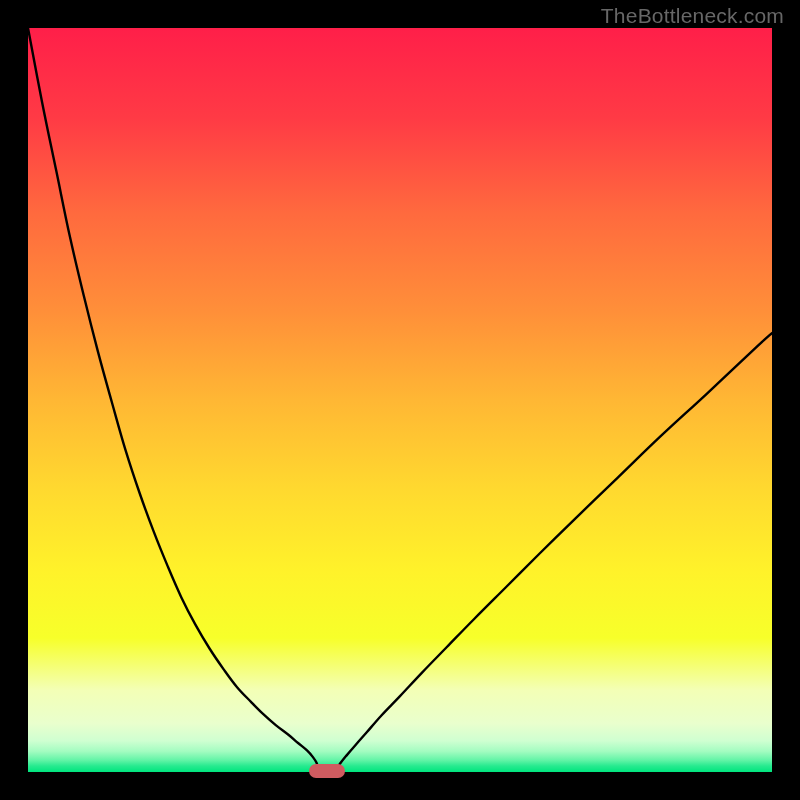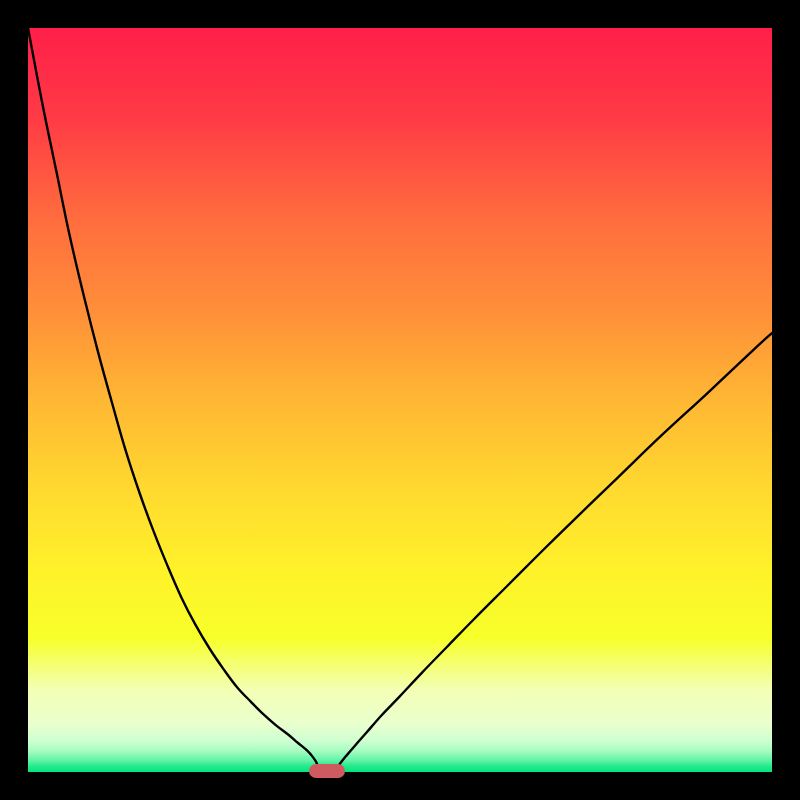--- a/index.html
+++ b/index.html
@@ -37,13 +37,14 @@
           </linearGradient>
       </defs>
       <rect x="0" y="0" width="744" height="744" fill="url(#bggrad)"></rect>
     </svg>
     <svg class="curve-svg" viewBox="0 0 744 744" preserveAspectRatio="none">
       <path id="path-left" fill="none" stroke="#000" stroke-width="2.4" stroke-linecap="round" stroke-linejoin="round" d="M 0.00 0.00 C 2.54 13.39, 9.05 48.69, 14.14 74.40 C 19.22 100.11, 23.32 118.88, 28.27 142.85 C 33.23 166.82, 36.71 185.08, 41.66 207.58 C 46.62 230.07, 50.71 246.95, 55.80 267.84 C 60.89 288.73, 64.85 304.36, 69.94 323.64 C 75.02 342.92, 79.12 357.30, 84.07 374.98 C 89.03 392.65, 92.51 405.64, 97.46 421.85 C 102.42 438.05, 106.51 450.27, 111.60 465.00 C 116.69 479.73, 120.65 490.43, 125.74 503.69 C 130.82 516.95, 134.92 526.87, 139.87 538.66 C 144.83 550.44, 148.31 558.71, 153.26 569.16 C 158.22 579.61, 162.31 587.45, 167.40 596.69 C 172.49 605.93, 176.45 612.46, 181.54 620.50 C 186.62 628.53, 190.72 634.36, 195.67 641.33 C 200.63 648.29, 204.11 653.29, 209.06 659.18 C 214.02 665.08, 218.38 669.11, 223.20 674.06 C 228.02 679.02, 231.43 682.56, 235.85 686.71 C 240.27 690.86, 243.33 693.51, 247.75 697.13 C 252.17 700.74, 256.38 703.59, 260.40 706.80 C 264.42 710.01, 266.72 712.17, 270.07 714.98 C 273.42 717.80, 276.32 719.88, 279.00 722.42 C 281.68 724.97, 283.21 726.84, 284.95 729.12 C 286.69 731.40, 287.73 732.93, 288.67 735.07 C 289.61 737.21, 289.89 739.95, 290.16 741.02"></path>
       <path id="path-right" fill="none" stroke="#000" stroke-width="2.4" stroke-linecap="round" stroke-linejoin="round" d="M 308.76 741.02 C 309.43 739.95, 310.74 737.48, 312.48 735.07 C 314.22 732.66, 315.75 730.85, 318.43 727.63 C 321.11 724.42, 323.74 721.37, 327.36 717.22 C 330.98 713.06, 333.83 709.92, 338.52 704.57 C 343.21 699.21, 347.37 694.02, 353.40 687.46 C 359.43 680.89, 364.77 675.75, 372.00 668.11 C 379.23 660.48, 385.14 653.89, 393.58 645.05 C 402.01 636.21, 409.36 628.78, 418.87 619.01 C 428.38 609.23, 435.82 601.45, 446.40 590.74 C 456.98 580.02, 465.86 571.27, 477.65 559.49 C 489.43 547.70, 499.02 537.99, 511.87 525.26 C 524.73 512.54, 535.14 502.33, 549.07 488.81 C 563.00 475.28, 574.25 464.58, 589.25 450.12 C 604.25 435.66, 616.20 423.72, 632.40 408.46 C 648.60 393.19, 662.00 381.37, 679.27 365.30 C 696.55 349.23, 716.72 330.02, 728.38 319.18 C 740.03 308.33, 741.19 307.58, 744.00 305.04"></path>
     </svg>
     <div class="marker" id="marker" style="left: 281.088px; top: 736px; background: rgb(207, 91, 96);"></div>
   </div>
+  <div class="watermark">TheBottleneck.com</div>
 </div>
 
 </body></html>

